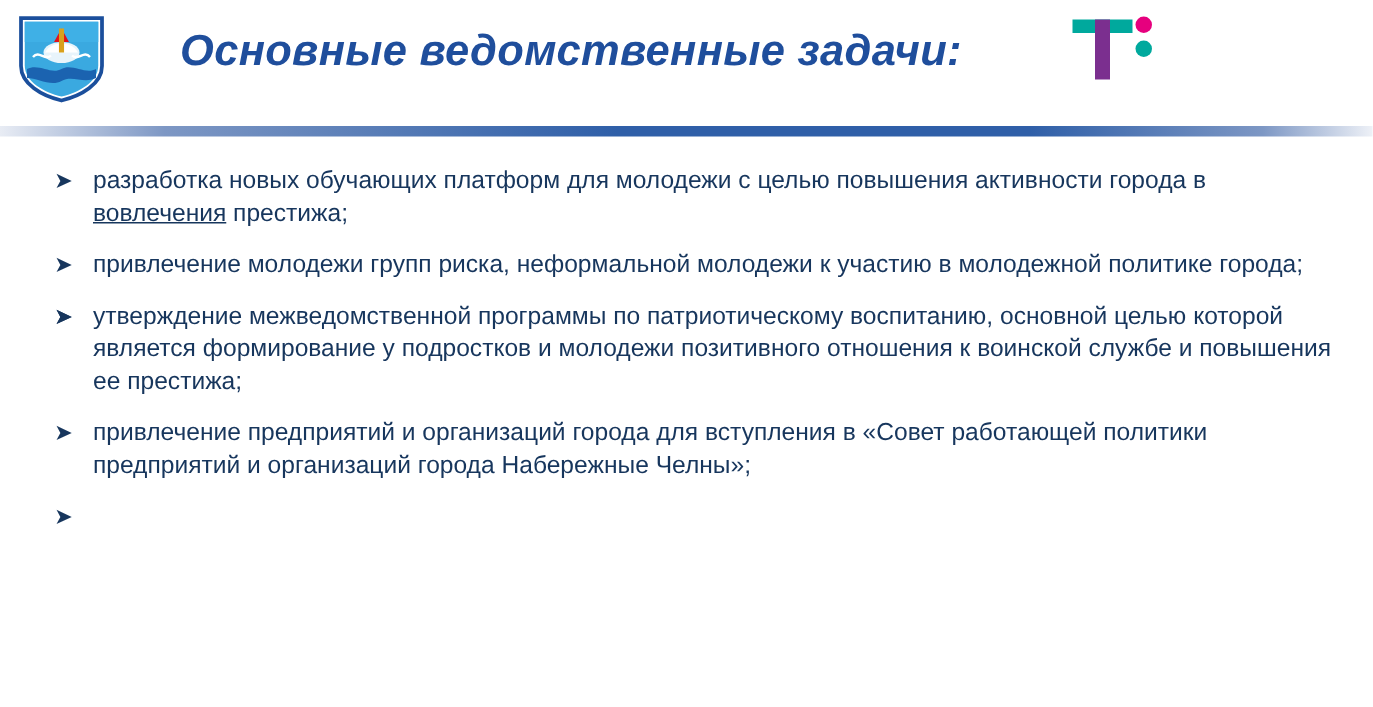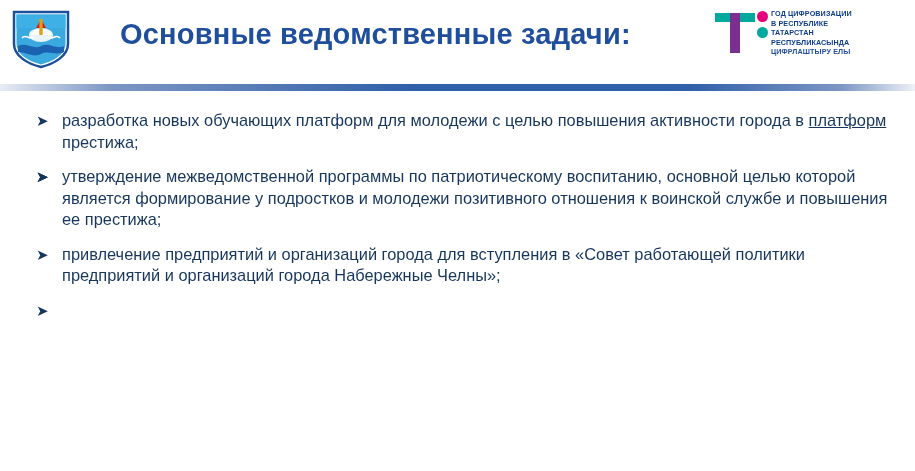--- a/index.html
+++ b/index.html
@@ -32,20 +32,21 @@
   .title {
     position: absolute;
     left: 120px;
     top: 18px;
     width: 600px;
     font-size: 29px;
     font-weight: bold;
     color: #1f4e9c;
     letter-spacing: 0.2px;
     white-space: nowrap;
+    font-style: italic;
   }
 
   
   .logo {
     position: absolute;
     right: 6px;
     top: 4px;
     width: 196px;
     height: 58px;
     display: flex;
@@ -164,40 +165,34 @@
 
   <div class="title">Основные ведомственные задачи:</div>
 
   <div class="logo">
     <div class="logo-mark">
       <div class="bar-h"></div>
       <div class="bar-v"></div>
       <div class="dot1"></div>
       <div class="dot2"></div>
     </div>
-    <div class="logo-text">
-      <div>ГОД ЦИФРОВИЗАЦИИ</div>
-      <div>В РЕСПУБЛИКЕ</div>
-      <div>ТАТАРСТАН</div>
-      <div>РЕСПУБЛИКАСЫНДА</div>
-      <div>ЦИФРЛАШТЫРУ ЕЛЫ</div>
-    </div>
   </div>
 </div>
 
 <div class="divider"></div>
 
 <div class="content">
   <ul class="bullets">
     <li>
       <span class="marker">➤</span>
-      <span>разработка новых обучающих платформ для молодежи с целью повышения активности города в </span><span class="underline">платформ</span><span> престижа;</span>
-    </li>
-    <li>
-      <span class="marker">➤</span>
+      <span>разработка новых обучающих платформ для молодежи с целью повышения активности города в </span><span class="underline">вовлечения</span><span> престижа;</span>
+    </li>
+    <li>
+      <span class="marker">➤</span>
+      <span>привлечение молодежи групп риска, неформальной молодежи к участию в молодежной политике города;</span>
     </li>
     <li>
       <span class="marker">➤</span>
     </li>
     <li>
       <span class="marker">➤</span>
       <span>утверждение межведомственной программы по патриотическому воспитанию, основной целью которой является формирование у подростков и молодежи позитивного отношения к воинской службе и повышения ее престижа;</span>
     </li>
     <li>
       <span class="marker">➤</span>

